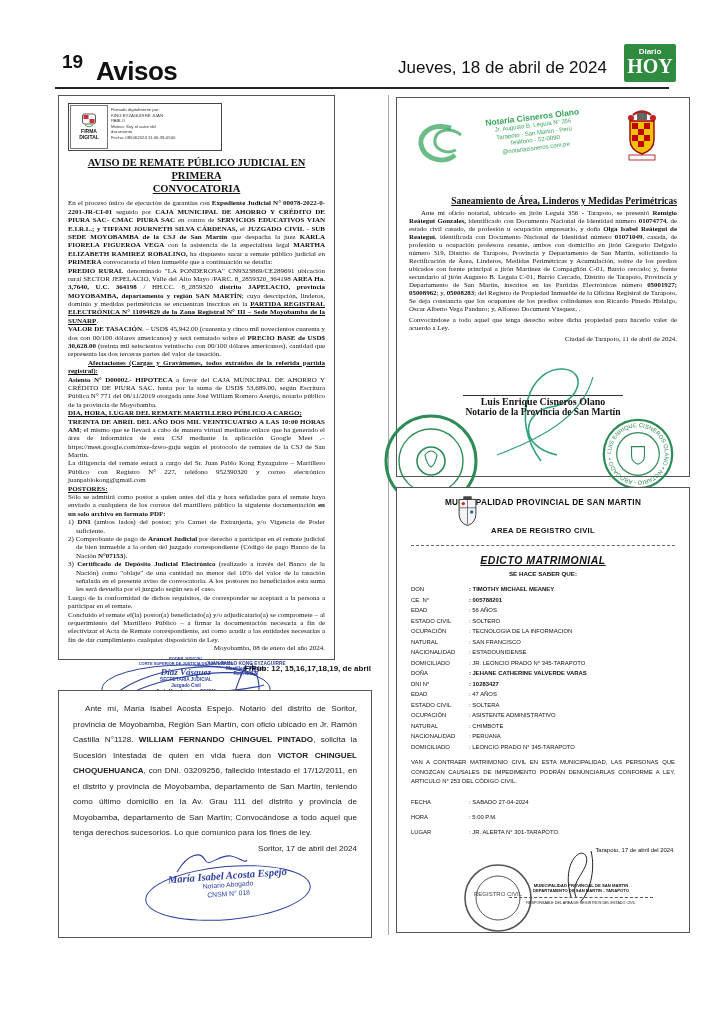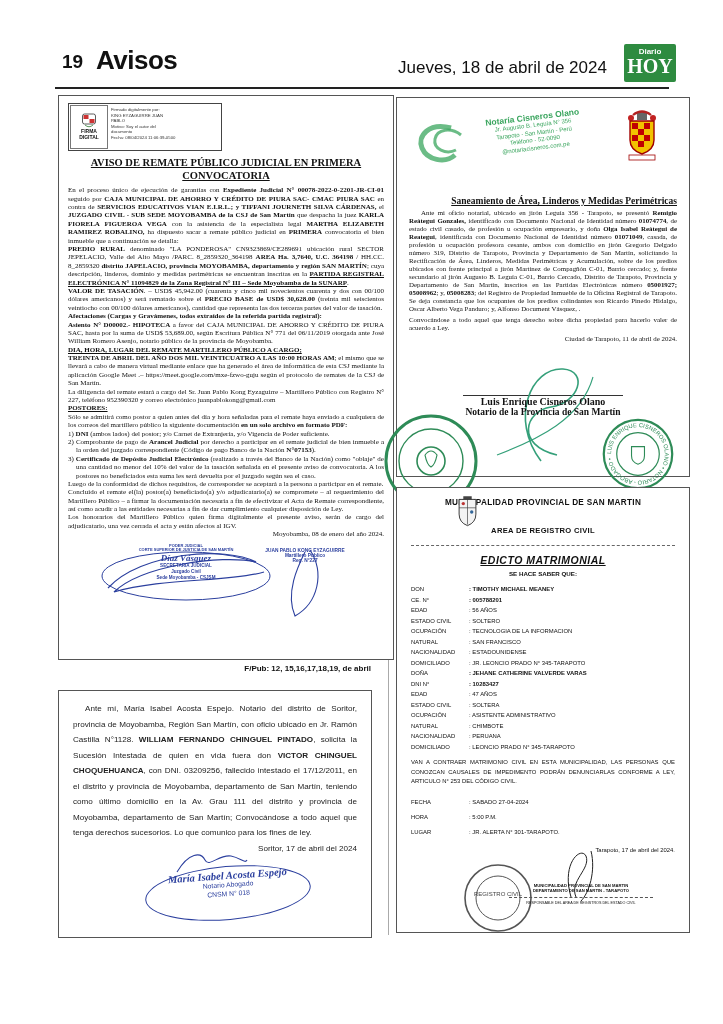--- a/index.html
+++ b/index.html
@@ -1,34 +1,34 @@
 <!DOCTYPE html>
 <html style="--banner-bg: #4bad4f; --brand-bg: #2e8b40; --seal-green: #2e8b57; --stamp-green: #3aa55e; --ink-blue: #2b3f9e; --ink-green: #35a07a;"><head>
 <meta charset="utf-8">
 <style>
   html,body{margin:0;padding:0;background:#e8e8e8;}
   .page{position:relative;width:723px;height:1024px;background:#fff;overflow:hidden;
         font-family:"Liberation Serif",serif;color:#111;}
   
   .hdr-num{position:absolute;left:62px;top:51px;font:bold 19px "Liberation Sans",sans-serif;}
-  .hdr-title{position:absolute;left:96px;top:45px;font:bold 26px "Liberation Sans",sans-serif;letter-spacing:-.5px;}
+  .hdr-title{position:absolute;left:96px;top:56px;font:bold 26px "Liberation Sans",sans-serif;letter-spacing:-.5px;}
   .hdr-date{position:absolute;left:398px;top:58px;font:17px "Liberation Sans",sans-serif;}
   .hdr-logo{position:absolute;left:624px;top:44px;width:52px;height:38px;background:var(--brand-bg);
             color:#fff;text-align:center;border-radius:2px;}
   .hdr-logo .t{font:bold 8px "Liberation Sans",sans-serif;padding-top:3px;}
   .hdr-logo .n{font:bold 20px "Liberation Serif",serif;line-height:1;}
   .hdr-rule{position:absolute;left:55px;top:87px;width:614px;height:2px;background:#222;}
   .col-rule{position:absolute;left:388px;top:95px;width:1px;height:840px;background:#aaa;}
   
   .notice{position:absolute;background:#fff;border:1px solid #555;box-sizing:border-box;}
   .para{margin:0;text-align:justify;}
   .para.hang{padding-left:8px;text-indent:-8px;}
   .para.ind{text-indent:12px;}
   
-  #remate{left:58px;top:95px;width:336px;height:565px;padding:7px 9px;}
+  #remate{left:58px;top:95px;width:277px;height:565px;padding:7px 9px;}
   #remate .paras{font-size:7px;line-height:1.2;}
   .sigrow{display:flex;}
   .sigbox{display:flex;border:1px solid #444;width:150px;height:44px;padding:1px;}
   .sigbox-left{width:36px;border:1px solid #777;display:flex;flex-direction:column;align-items:center;justify-content:center;}
   .siglabel{font:bold 5px "Liberation Sans",sans-serif;line-height:1.15;}
   .sigbox-right{padding:2px 0 0 3px;font:4.3px "Liberation Sans",sans-serif;line-height:1.3;color:#333;}
   .remate-title{margin:5px 0 4px;text-align:center;font-weight:bold;font-size:10.5px;line-height:1.25;
                 text-decoration:underline;}
   .remate-signs{position:relative;height:72px;margin-top:5px;}
   .sign-left{position:absolute;left:28px;top:0;width:180px;text-align:center;color:var(--ink-blue);}
@@ -134,33 +134,32 @@
             <div class="line">documento</div>
             <div class="line">Fecha: 08/04/2024 11:06:39-0500</div>
           </div>
       </div>
     </div>
     <h2 class="remate-title"><span>AVISO DE REMATE PÚBLICO JUDICIAL EN PRIMERA</span><br><span>CONVOCATORIA</span></h2>
     <div class="paras">
         <p class="para"><span>En el proceso único de ejecución de garantías con </span><span style="font-weight: bold;">Expediente Judicial N° 00078-2022-0-2201-JR-CI-01</span><span> seguido por </span><span style="font-weight: bold;">CAJA MUNICIPAL DE AHORRO Y CRÉDITO DE PIURA SAC- CMAC PIURA SAC</span><span> en contra de </span><span style="font-weight: bold;">SERVICIOS EDUCATIVOS VIAN E.I.R.L.; y TIFFANI JOURNETH SILVA CÁRDENAS,</span><span> el </span><span style="font-weight: bold;">JUZGADO CIVIL - SUB SEDE MOYOBAMBA de la CSJ de San Martín</span><span> que despacha la juez </span><span style="font-weight: bold;">KARLA FIORELA FIGUEROA VEGA</span><span> con la asistencia de la especialista legal </span><span style="font-weight: bold;">MARTHA ELIZABETH RAMIREZ ROBALINO,</span><span> ha dispuesto sacar a remate público judicial en </span><span style="font-weight: bold;">PRIMERA</span><span> convocatoria el bien inmueble que a continuación se detalla:</span></p>
         <p class="para"><span style="font-weight: bold;">PREDIO RURAL</span><span> denominado "LA PONDEROSA" CN9323869/CE289691 ubicación rural SECTOR JEPELACIO, Valle del Alto Mayo /PARC. 8_2859320_364198 </span><span style="font-weight: bold;">AREA Ha. 3,7640, U.C. 364198</span><span> / HH.CC. 8_2859320 </span><span style="font-weight: bold;">distrito JAPELACIO, provincia MOYOBAMBA, departamento y región SAN MARTÍN</span><span>; cuya descripción, linderos, dominio y medidas perimétricas se encuentran inscritas en la </span><span style="font-weight: bold; text-decoration: underline;">PARTIDA REGISTRAL ELECTRÓNICA N° 11094829 de la Zona Registral N° III – Sede Moyobamba de la SUNARP</span><span>.</span></p>
         <p class="para"><span style="font-weight: bold;">VALOR DE TASACIÓN</span><span>. – USD$ 45,942.00 (cuarenta y cinco mil novecientos cuarenta y dos con 00/100 dólares americanos) y será rematado sobre el </span><span style="font-weight: bold;">PRECIO BASE de USD$ 30,628.00</span><span> (treinta mil seiscientos veintiocho con 00/100 dólares americanos), cantidad que representa las dos terceras partes del valor de tasación.</span></p>
-        <p class="para"><span style="font-weight: bold; ">Afectaciones (Cargas y Gravámenes, todos extraídos de la referida partida registral):</span></p>
+        <p class="para"><span style="font-weight: bold; text-decoration: underline; margin-left: 20px;">Afectaciones (Cargas y Gravámenes, todos extraídos de la referida partida registral):</span></p>
         <p class="para"><span style="font-weight: bold;">Asiento N° D00002.- HIPOTECA</span><span> a favor del CAJA MUNICIPAL DE AHORRO Y CRÉDITO DE PIURA SAC, hasta por la suma de USD$ 53,689.00, según Escritura Pública N° 771 del 06/11/2019 otorgada ante José William Romero Asenjo, notario público de la provincia de Moyobamba.</span></p>
         <p class="para"><span style="font-weight: bold; text-decoration: underline;">DIA, HORA, LUGAR DEL REMATE MARTILLERO PÚBLICO A CARGO;</span></p>
         <p class="para"><span style="font-weight: bold;">TREINTA DE ABRIL DEL AÑO DOS MIL VEINTICUATRO A LAS 10:00 HORAS AM</span><span>; el mismo que se llevará a cabo de manera virtual mediante enlace que ha generado el área de informática de esta CSJ mediante la aplicación Google Meet .– https://meet.google.com/mxe-fzwo-guju según el protocolo de remates de la CSJ de San Martín.</span></p>
         <p class="para"><span>La diligencia del remate estará a cargo del Sr. Juan Pablo Kong Eyzaguirre – Martillero Público con Registro N° 227, teléfono 952390320 y correo electrónico juanpablokong@gmail.com</span></p>
         <p class="para"><span style="font-weight: bold; text-decoration: underline;">POSTORES:</span></p>
         <p class="para"><span>Sólo se admitirá como postor a quien antes del día y hora señaladas para el remate haya enviado a cualquiera de los correos del martillero público la siguiente documentación </span><span style="font-weight: bold;">en un solo archivo en formato PDF:</span></p>
         <p class="para hang"><span>1) </span><span style="font-weight: bold;">DNI</span><span> (ambos lados) del postor; y/o Carnet de Extranjería, y/o Vigencia de Poder suficiente.</span></p>
         <p class="para hang"><span>2) Comprobante de pago de </span><span style="font-weight: bold;">Arancel Judicial</span><span> por derecho a participar en el remate judicial de bien inmueble a la orden del juzgado correspondiente (Código de pago Banco de la Nación </span><span style="font-weight: bold;">N°07153</span><span>).</span></p>
         <p class="para hang"><span>3) </span><span style="font-weight: bold;">Certificado de Depósito Judicial Electrónico</span><span> (realizado a través del Banco de la Nación) como "oblaje" de una cantidad no menor del 10% del valor de la tasación señalada en el presente aviso de convocatoria. A los postores no beneficiados esta suma les será devuelta por el juzgado según sea el caso.</span></p>
         <p class="para"><span>Luego de la conformidad de dichos requisitos, de corresponder se aceptará a la persona a participar en el remate.</span></p>
         <p class="para"><span>Concluido el remate el(la) postor(a) beneficiado(a) y/o adjudicatario(a) se compromete – al requerimiento del Martillero Público – a firmar la documentación necesaria a fin de efectivizar el Acta de Remate correspondiente, así como acudir a las entidades necesarias a fin de dar cumplimiento cualquier disposición de Ley.</span></p>
-        <p class="para"><span>Los honorarios del Martillero Público quien firma digitalmente el presente aviso, serán de cargo del adjudicatario, una vez cerrada el acta y están afectos al IGV.</span></p>
         <p class="para" style="text-align: right;"><span>Moyobamba, 08 de enero del año 2024.</span></p>
       </div>
     <div class="remate-signs">
       <div class="sign-left">
         <svg width="180" height="66" viewBox="0 0 180 66">
           <ellipse cx="90" cy="32" rx="84" ry="24" fill="none" style="stroke:var(--ink-blue)" stroke-width="1"></ellipse>
           <path d="M12,44 C45,8 130,2 160,18 C125,10 45,22 18,48 C65,34 135,38 168,28" fill="none" style="stroke:var(--ink-blue)" stroke-width="1.2"></path>
         </svg>
         <div class="stamp-s">
             <div class="line">PODER JUDICIAL</div>

